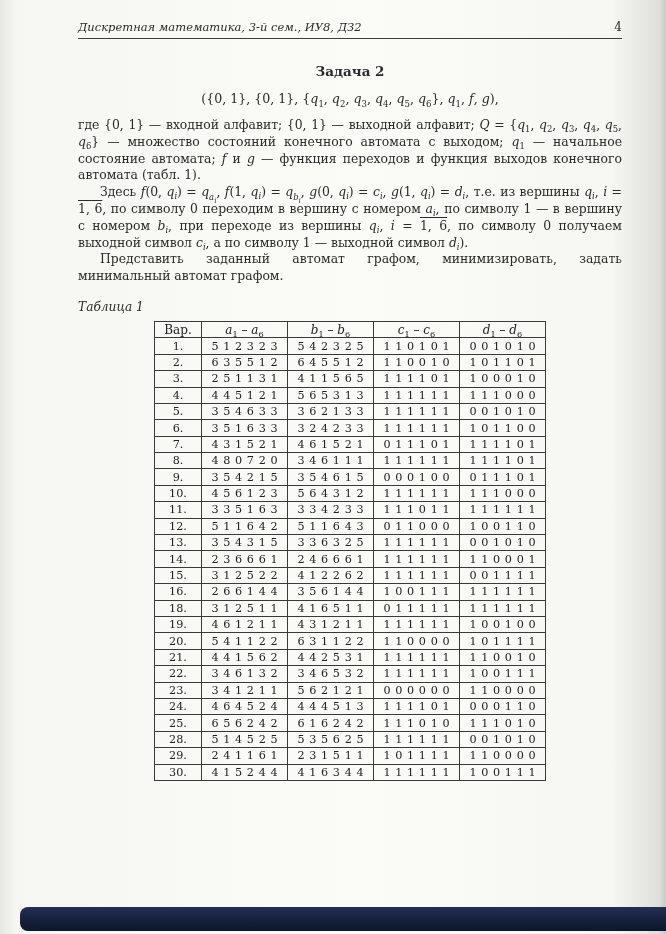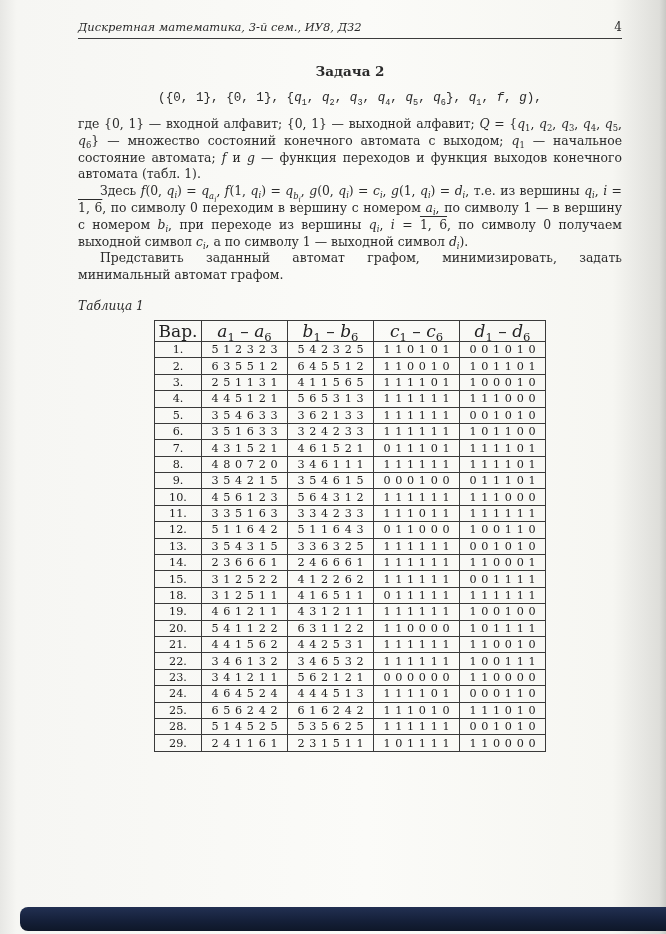--- a/index.html
+++ b/index.html
@@ -41,21 +41,20 @@
   .body-par {
     text-align: justify;
     font-size: 12.4px;
     line-height: 16.8px;
   }
   .indent { text-indent: 22px; }
   .formula {
     text-align: center;
     font-size: 12.6px;
     margin: 4px 0 11px 0;
-    font-family: Liberation Mono, monospace;
   }
   sub { font-size: 68%; line-height: 0; }
   sub sub { font-size: 85%; }
   .ov { text-decoration: overline; }
   .table-caption {
     text-align: left;
     font-style: italic;
     font-size: 12.2px;
     margin: 15px 76px 7px 0;
   }
@@ -66,21 +65,21 @@
     font-size: 11.2px;
     color: #222;
   }
   .data-table th, .data-table td {
     border: 1px solid #3a3a3a;
     text-align: center;
     height: 16.4px;
     padding: 0 2px;
     font-weight: normal;
   }
-  .data-table th { font-size: 17px; margin-left: 28px; }
+  .data-table th { font-size: 12px; margin-left: 28px; }
   .num-cell { width: 47px; }
   .head-var { width: 47px; }
   .digit-cell { letter-spacing: 0.42em; text-indent: 0.42em; }
   .bottom-bar {
     position: absolute;
     left: 20px; right: 0; bottom: 3px;
     height: 24px;
     background: linear-gradient(180deg, #223052 0%, #141f38 60%, #0e1728 100%);
     border-radius: 8px 0 0 8px;
   }
@@ -219,20 +218,27 @@
             <td class="digit-cell">110001</td>
           </tr>
           <tr>
             <td class="num-cell">15.</td>
             <td class="digit-cell">312522</td>
             <td class="digit-cell">412262</td>
             <td class="digit-cell">111111</td>
             <td class="digit-cell">001111</td>
           </tr>
           <tr>
+            <td class="num-cell">16.</td>
+            <td class="digit-cell">266144</td>
+            <td class="digit-cell">356144</td>
+            <td class="digit-cell">100111</td>
+            <td class="digit-cell">111111</td>
+          </tr>
+          <tr>
             <td class="num-cell">18.</td>
             <td class="digit-cell">312511</td>
             <td class="digit-cell">416511</td>
             <td class="digit-cell">011111</td>
             <td class="digit-cell">111111</td>
           </tr>
           <tr>
             <td class="num-cell">19.</td>
             <td class="digit-cell">461211</td>
             <td class="digit-cell">431211</td>
@@ -288,19 +294,26 @@
             <td class="digit-cell">111111</td>
             <td class="digit-cell">001010</td>
           </tr>
           <tr>
             <td class="num-cell">29.</td>
             <td class="digit-cell">241161</td>
             <td class="digit-cell">231511</td>
             <td class="digit-cell">101111</td>
             <td class="digit-cell">110000</td>
           </tr>
+          <tr>
+            <td class="num-cell">30.</td>
+            <td class="digit-cell">415244</td>
+            <td class="digit-cell">416344</td>
+            <td class="digit-cell">111111</td>
+            <td class="digit-cell">100111</td>
+          </tr>
         </tbody>
     </table>
 
   </div>
 
   <div class="bottom-bar"></div>
 </div>
 
 </body></html>

